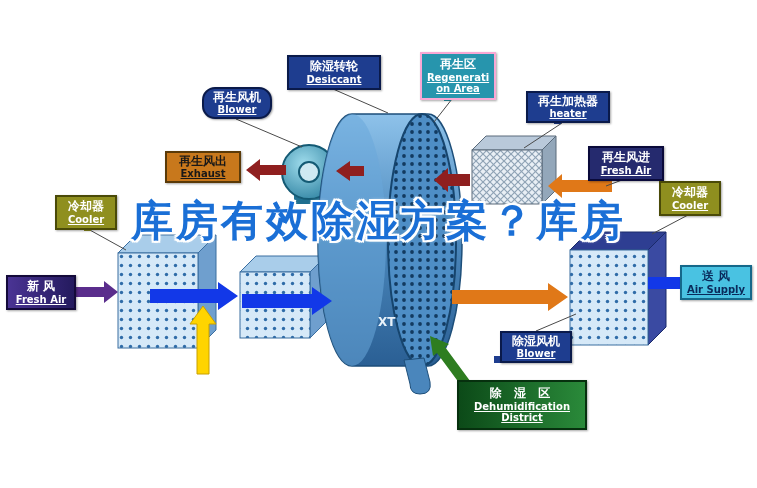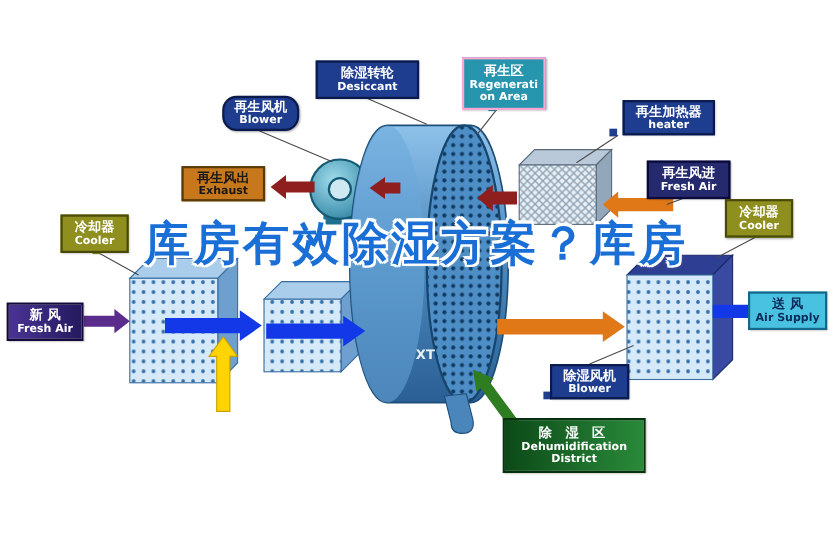--- a/index.html
+++ b/index.html
@@ -11,26 +11,26 @@
 
   
   .lbl {
     position:absolute; z-index:3; box-sizing:border-box;
     display:flex; flex-direction:column; align-items:center; justify-content:center;
     text-align:center; font-weight:bold; border:2px solid #d946ef;
     padding:2px 3px; line-height:1.12; word-wrap:break-word;
     box-shadow:1px 1px 2px rgba(0,0,0,.35);
   }
   .lbl .zh { font-size:12px; width:100%; }
-  .lbl .en { font-size:10px; width:100%; }
+  .lbl .en { font-size:10px; width:100%;text-decoration:underline; }
 
   #lbl-desiccant       { left:287px; top:55px;  width:94px;  height:35px; background:#1e3d8f; color:#fff; border-color:#0a1a4a; }
   #lbl-regen-area      { left:420px; top:52px;  width:76px;  height:48px; background:#2795ad; color:#fff; border:2px solid #f9a8d4; }
   #lbl-regen-blower    { left:202px; top:87px;  width:70px;  height:32px; background:#1e3d8f; color:#fff; border-color:#0a1a4a;border-radius:13px; }
-  #lbl-regen-heater    { left:526px; top:91px;  width:84px;  height:32px; background:#1e3d8f; color:#fff; border-color:#0a1a4a;margin-left:40px; }
+  #lbl-regen-heater    { left:526px; top:91px;  width:84px;  height:32px; background:#1e3d8f; color:#fff; border-color:#0a1a4a; }
   #lbl-exhaust         { left:165px; top:151px; width:76px;  height:32px; background:#c8781c; color:#181818; border-color:#5a3a08; }
   #lbl-regen-fresh-air { left:588px; top:146px; width:76px;  height:35px; background:#252a6e; color:#fff; border-color:#0a0a3a; }
   #lbl-cooler-left     { left:55px;  top:195px; width:62px;  height:35px; background:#8f8f1f; color:#fff; border-color:#4a4a08; }
   #lbl-cooler-right    { left:659px; top:181px; width:62px;  height:35px; background:#8f8f1f; color:#fff; border-color:#4a4a08; }
   #lbl-fresh-air       { left:6px;   top:275px; width:70px;  height:35px; background:linear-gradient(90deg,#4a3494,#241a5e); color:#fff; border-color:#140a3a; }
   #lbl-air-supply      { left:680px; top:265px; width:72px;  height:35px; background:#49c2e2; color:#0a2a5a; border-color:#15688a; }
   #lbl-back-wind       { left:166px; top:375px; width:74px;  height:35px; background:#e9c51d; color:#181818; border-color:#8a7408; }
   #lbl-dehumid-blower  { left:500px; top:331px; width:72px;  height:32px; background:#1e3d8f; color:#fff; border-color:#0a1a4a; }
   #lbl-dehumid-district{ left:457px; top:380px; width:130px; height:50px; background:linear-gradient(90deg,#0c4a18,#2a8a3a); color:#fff; border-color:#06300e; }
   #lbl-dehumid-district .zh { letter-spacing:4px; }

